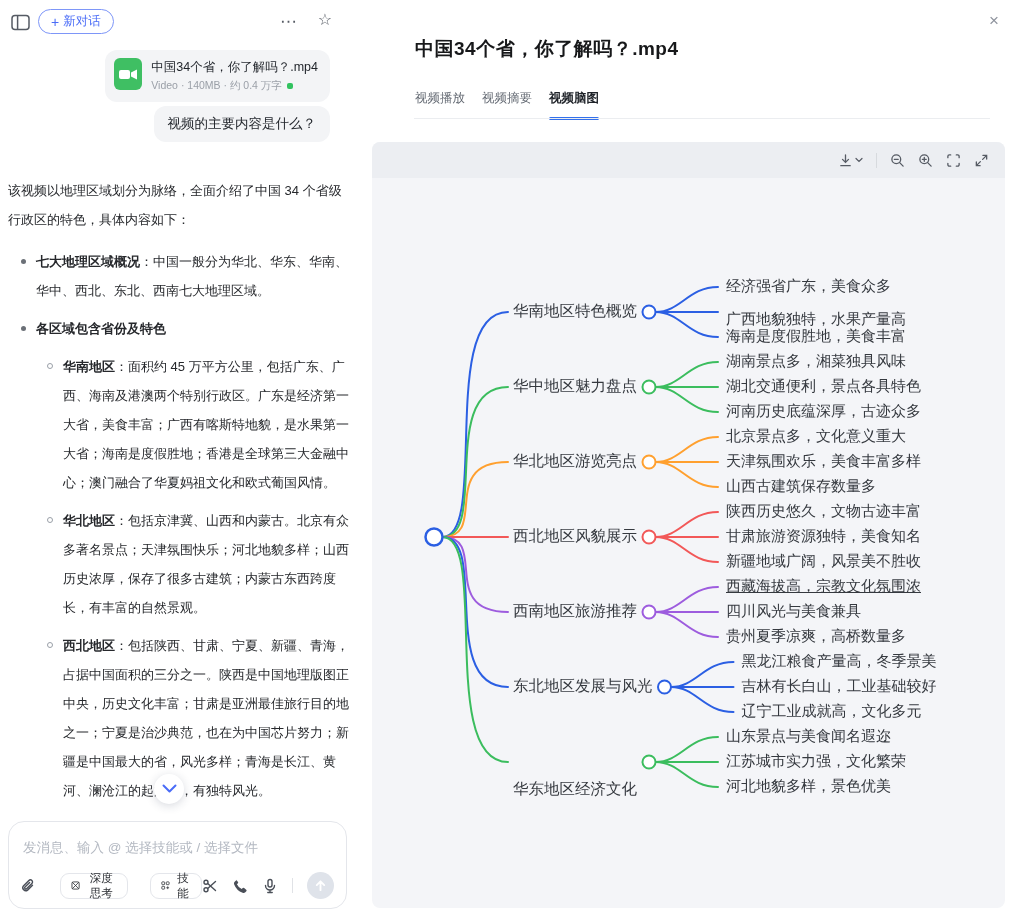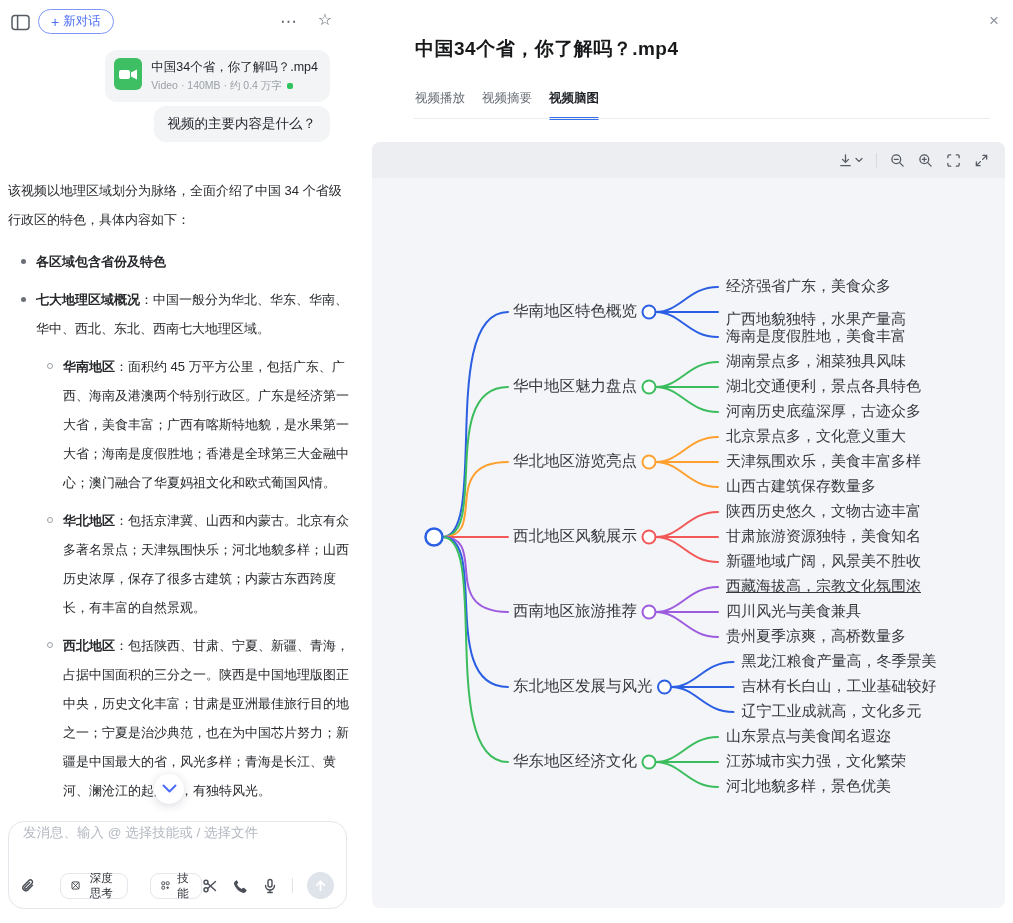--- a/index.html
+++ b/index.html
@@ -35,21 +35,21 @@
   .lv2 { padding-left:55px; }
   .marker { position:absolute; display:inline-block; }
   .lv1 > .marker { left:13px; top:12px; width:5px; height:5px; border-radius:50%; background:#6b7077; }
   .lv2 > .marker { left:39px; top:11px; width:6px; height:6px; border-radius:50%; border:1.5px solid #9aa0a8; background:#fff; }
 
   .expand-btn { position:absolute; left:154px; top:774px; width:30px; height:30px; border-radius:50%;
     background:#fff; border:none; box-shadow:0 2px 10px rgba(40,50,80,.18); cursor:pointer;
     display:flex; align-items:center; justify-content:center; z-index:5; }
 
   .composer { position:absolute; left:8px; top:821px; width:339px; height:88px; background:#fff;
-    border:1px solid #e4e6eb; border-radius:16px; box-shadow:0 -4px 14px rgba(255,255,255,.9); z-index:4; padding:2px 14px 8px; }
+    border:1px solid #e4e6eb; border-radius:16px; box-shadow:0 -4px 14px rgba(255,255,255,.9); z-index:4; padding:17px 14px 8px; }
   .composer textarea { width:100%; height:32px; border:none; outline:none; resize:none; background:transparent;
     font-family:inherit; font-size:13.5px; color:#1f2329; }
   .composer textarea::placeholder { color:#b4b9c2; }
   .composer-bar { position:absolute; left:10px; right:12px; bottom:9px; display:flex; align-items:center; }
   .attach-btn { width:26px; height:26px; border-radius:50%; }
   .pill { display:flex; align-items:center; gap:5px; height:26px; padding:0 10px; margin-left:22px;
     border:1px solid #e4e6eb; border-radius:9px; background:#fff; font-size:11.5px; color:#2c2f34; cursor:pointer;justify-content:center; }
   .composer-right { margin-left:auto; display:flex; align-items:center; gap:14px; }
   .vdiv { width:1px; height:15px; background:#e0e2e6; }
   .send-btn { width:27px; height:27px; border-radius:50%; background:#dfe3ea; border:none; cursor:pointer;
@@ -111,22 +111,22 @@
           <span class="file-dot"></span>
         </div>
       </span>
     </div>
 
     <div class="user-bubble">视频的主要内容是什么？</div>
 
     <div class="answer">
       <p>该视频以地理区域划分为脉络，全面介绍了中国 34 个省级行政区的特色，具体内容如下：</p>
       <div id="answer-list">
+          <div class="li lv1"><span class="marker"></span><span class="b">七大地理区域概况</span><span>：中国一般分为华北、华东、华南、华中、西北、东北、西南七大地理区域。</span></div>
           <div class="li lv1"><span class="marker"></span><span class="b">各区域包含省份及特色</span><span></span></div>
-          <div class="li lv1"><span class="marker"></span><span class="b">七大地理区域概况</span><span>：中国一般分为华北、华东、华南、华中、西北、东北、西南七大地理区域。</span></div>
           <div class="li lv2"><span class="marker"></span><span class="b">华南地区</span><span>：面积约 45 万平方公里，包括广东、广西、海南及港澳两个特别行政区。广东是经济第一大省，美食丰富；广西有喀斯特地貌，是水果第一大省；海南是度假胜地；香港是全球第三大金融中心；澳门融合了华夏妈祖文化和欧式葡国风情。</span></div>
           <div class="li lv2"><span class="marker"></span><span class="b">华北地区</span><span>：包括京津冀、山西和内蒙古。北京有众多著名景点；天津氛围快乐；河北地貌多样；山西历史浓厚，保存了很多古建筑；内蒙古东西跨度长，有丰富的自然景观。</span></div>
           <div class="li lv2"><span class="marker"></span><span class="b">西北地区</span><span>：包括陕西、甘肃、宁夏、新疆、青海，占据中国面积的三分之一。陕西是中国地理版图正中央，历史文化丰富；甘肃是亚洲最佳旅行目的地之一；宁夏是治沙典范，也在为中国芯片努力；新疆是中国最大的省，风光多样；青海是长江、黄河、澜沧江的起源地，有独特风光。</span></div>
         </div>
     </div>
 
     <button class="expand-btn">
       <svg width="15" height="10" viewBox="0 0 15 10" fill="none" stroke="#4a6cf7" stroke-width="2" stroke-linecap="round" stroke-linejoin="round">
         <polyline points="1.5,1.5 7.5,7.5 13.5,1.5"></polyline>
       </svg>
@@ -256,21 +256,21 @@
           <div class="mm-label mm-leaf" style="left: 354px; top: 460px;">四川风光与美食兼具</div>
           <div class="mm-label mm-leaf" style="left: 354px; top: 485px;">贵州夏季凉爽，高桥数量多</div>
           <div class="mm-label mm-branch" style="left: 141px; top: 459px;">西南地区旅游推荐</div>
           <div class="mm-label mm-leaf" style="left: 369.5px; top: 510px;">黑龙江粮食产量高，冬季景美</div>
           <div class="mm-label mm-leaf" style="left: 369.5px; top: 535px;">吉林有长白山，工业基础较好</div>
           <div class="mm-label mm-leaf" style="left: 369.5px; top: 560px;">辽宁工业成就高，文化多元</div>
           <div class="mm-label mm-branch" style="left: 141px; top: 534px;">东北地区发展与风光</div>
           <div class="mm-label mm-leaf" style="left: 354px; top: 585px;">山东景点与美食闻名遐迩</div>
           <div class="mm-label mm-leaf" style="left: 354px; top: 610px;">江苏城市实力强，文化繁荣</div>
           <div class="mm-label mm-leaf" style="left: 354px; top: 635px;">河北地貌多样，景色优美</div>
-          <div class="mm-label mm-branch" style="left: 141px; top: 609px;">华东地区经济文化</div>
+          <div class="mm-label mm-branch" style="left: 141px; top: 637px;">华东地区经济文化</div>
         </div>
       <div class="canvas-toolbar">
         <span class="dl-group icon-btn">
           <svg width="15" height="15" viewBox="0 0 16 16" fill="none" stroke="currentColor" stroke-width="1.4" stroke-linecap="round">
             <path d="M8 2 v7.5 M4.8 6.8 L8 10 L11.2 6.8 M3 13.5 h10"></path>
           </svg>
           <svg width="8" height="6" viewBox="0 0 8 6" fill="none" stroke="currentColor" stroke-width="1.2" stroke-linecap="round">
             <polyline points="1,1.5 4,4.5 7,1.5"></polyline>
           </svg>
         </span>

